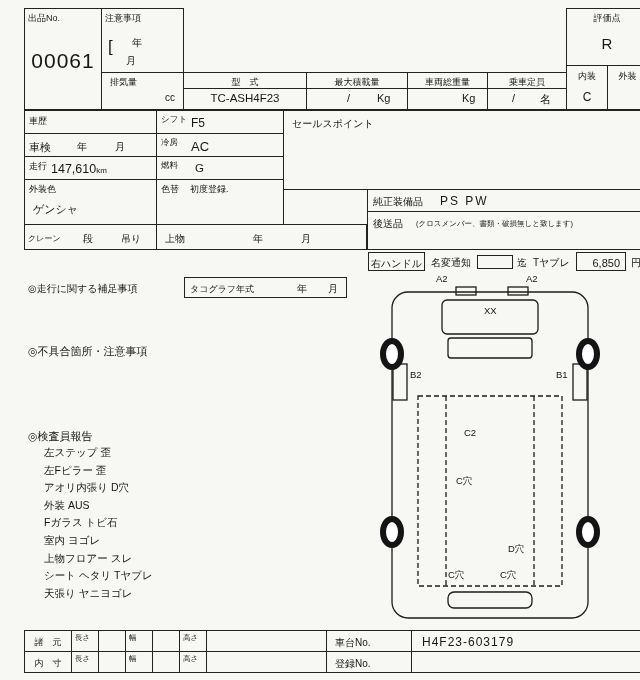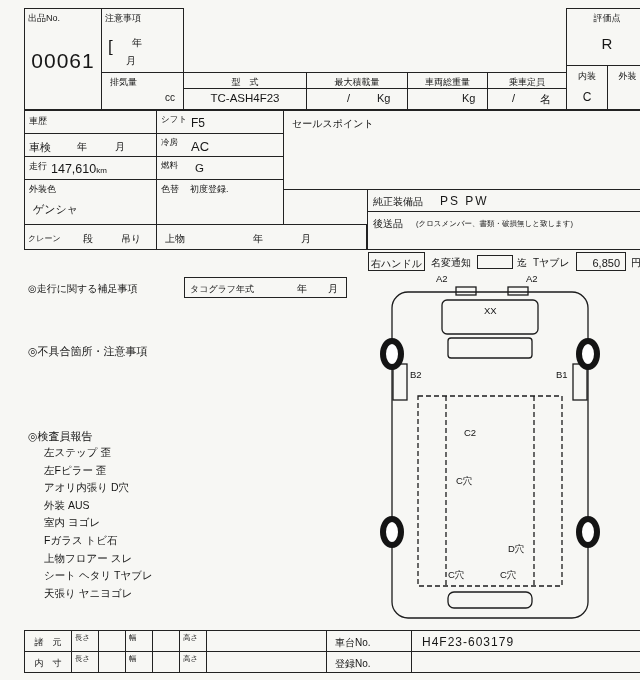--- a/index.html
+++ b/index.html
@@ -155,22 +155,22 @@
   </div>
 
   <span class="abs nw" style="left:12px;top:344px;font-size:11px">◎不具合箇所・注意事項</span>
   <span class="abs nw" style="left:12px;top:429px;font-size:11px">◎検査員報告</span>
 
   <div class="abs" style="left:28px;top:446px;width:230px">
     <div class="itm">左ステップ 歪</div>
     <div class="itm">左Fピラー 歪</div>
     <div class="itm">アオリ内張り D穴</div>
     <div class="itm">外装 AUS</div>
+    <div class="itm">Fガラス トビ石</div>
     <div class="itm">室内 ヨゴレ</div>
-    <div class="itm">Fガラス トビ石</div>
     <div class="itm">上物フロアー スレ</div>
     <div class="itm">シート ヘタリ Tヤブレ</div>
     <div class="itm">天張り ヤニヨゴレ</div>
   </div>
 
   <svg class="abs" style="left:350px;top:264px" width="252" height="368" viewBox="0 0 252 368">
     <g fill="none" stroke="#1c1c1c" stroke-width="1.3">
       <rect x="26" y="28" width="196" height="326" rx="16"></rect>
       <rect x="90" y="23" width="20" height="8"></rect>
       <rect x="142" y="23" width="20" height="8"></rect>

